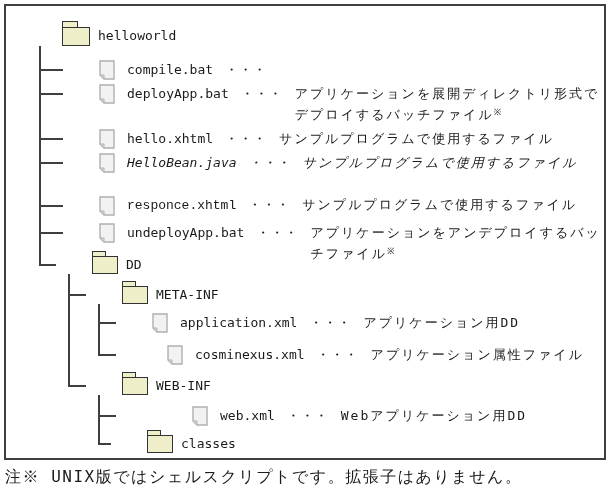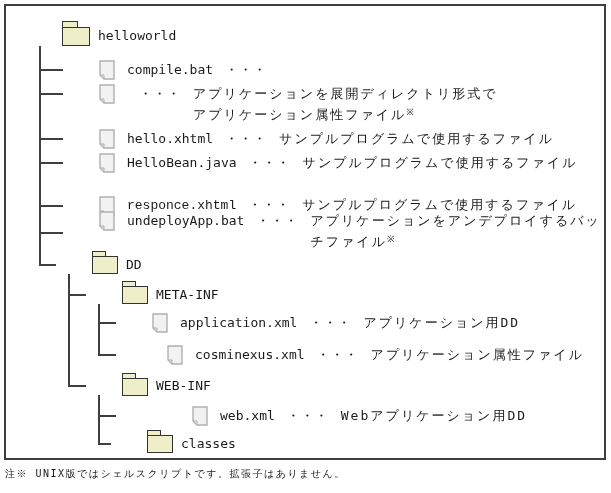--- a/index.html
+++ b/index.html
@@ -39,21 +39,21 @@
     position:absolute; left:0; top:5px; width:26px; height:18px;
     background:#eeeec8; border:1.5px solid #333333;
   }
   .folder-icon.root { width:28px; height:25px; margin-top:-5px; }
   .folder-icon.root .tab { width:16px; height:9px; }
   .folder-icon.root .fbody { top:6px; width:28px; height:19px; }
   
   .file-icon { flex:none; width:16px; height:20px; }
   
   .footnote {
-    position:absolute; left:5px; top:467px; font-size:10px;
+    position:absolute; left:5px; top:467px; font-size:16px;
     letter-spacing:1.5px; white-space:nowrap;
   }
 </style>
 </head>
 <body>
 
 <div class="canvas">
   <div class="frame">
 
     <div class="vline" style="left:33px; top:40px;  height:220px;"></div>
@@ -95,41 +95,42 @@
       <span class="dots">・・・</span>
       <span class="gap"></span>
     </div>
 
     <div class="row" style="left:57px; top:78px;">
       <svg class="file-icon" viewBox="0 0 16 20">
           <path d="M1 1 H15 V19 H5 L1 15 Z" fill="#f2f2f2" stroke="#b0b0b0" stroke-width="1.4"></path>
           <path d="M1 15 L5 15 L5 19 Z" fill="#dddddd" stroke="#b0b0b0" stroke-width="1"></path>
         </svg>
       <span class="gap"></span>
+      <span class="fname">deployApp.bat</span>
       <span class="gap"></span>
       <span class="dots">・・・</span>
       <span class="gap"></span>
       <span class="desc-wrap"><span class="desc">アプリケーションを展開ディレクトリ形式で
-アプリケーション属性ファイル</span><sup class="note">※</sup></span>
+デプロイするバッチファイル</span><sup class="note">※</sup></span>
     </div>
 
     <div class="row" style="left:57px; top:123px;">
       <svg class="file-icon" viewBox="0 0 16 20">
           <path d="M1 1 H15 V19 H5 L1 15 Z" fill="#f2f2f2" stroke="#b0b0b0" stroke-width="1.4"></path>
           <path d="M1 15 L5 15 L5 19 Z" fill="#dddddd" stroke="#b0b0b0" stroke-width="1"></path>
         </svg>
       <span class="gap"></span>
       <span class="fname">hello.xhtml</span>
       <span class="gap"></span>
       <span class="dots">・・・</span>
       <span class="gap"></span>
       <span class="desc-wrap"><span class="desc">サンプルプログラムで使用するファイル</span></span>
     </div>
 
-    <div class="row" style="left:57px; top:147px;">
+    <div class="row" style="left:57px; top:147px;font-style:italic;">
       <svg class="file-icon" viewBox="0 0 16 20">
           <path d="M1 1 H15 V19 H5 L1 15 Z" fill="#f2f2f2" stroke="#b0b0b0" stroke-width="1.4"></path>
           <path d="M1 15 L5 15 L5 19 Z" fill="#dddddd" stroke="#b0b0b0" stroke-width="1"></path>
         </svg>
       <span class="gap"></span>
       <span class="fname">HelloBean.java</span>
       <span class="gap"></span>
       <span class="dots">・・・</span>
       <span class="gap"></span>
       <span class="desc-wrap"><span class="desc">サンプルプログラムで使用するファイル</span></span>
@@ -141,21 +142,21 @@
           <path d="M1 15 L5 15 L5 19 Z" fill="#dddddd" stroke="#b0b0b0" stroke-width="1"></path>
         </svg>
       <span class="gap"></span>
       <span class="fname">responce.xhtml</span>
       <span class="gap"></span>
       <span class="dots">・・・</span>
       <span class="gap"></span>
       <span class="desc-wrap"><span class="desc">サンプルプログラムで使用するファイル</span></span>
     </div>
 
-    <div class="row" style="left:57px; top:205px;">
+    <div class="row" style="left:57px; top:217px;">
       <svg class="file-icon" viewBox="0 0 16 20">
           <path d="M1 1 H15 V19 H5 L1 15 Z" fill="#f2f2f2" stroke="#b0b0b0" stroke-width="1.4"></path>
           <path d="M1 15 L5 15 L5 19 Z" fill="#dddddd" stroke="#b0b0b0" stroke-width="1"></path>
         </svg>
       <span class="gap"></span>
       <span class="fname">undeployApp.bat</span>
       <span class="gap"></span>
       <span class="dots">・・・</span>
       <span class="gap"></span>
       <span class="desc-wrap"><span class="desc">アプリケーションをアンデプロイするバッチファイル</span><sup class="note">※</sup></span>
@@ -198,21 +199,21 @@
           <path d="M1 15 L5 15 L5 19 Z" fill="#dddddd" stroke="#b0b0b0" stroke-width="1"></path>
         </svg>
       <span class="gap"></span>
       <span class="fname">cosminexus.xml</span>
       <span class="gap"></span>
       <span class="dots">・・・</span>
       <span class="gap"></span>
       <span class="desc-wrap"><span class="desc">アプリケーション属性ファイル</span></span>
     </div>
 
-    <div class="row" style="left:80px; top:370px;align-items:flex-end;">
+    <div class="row" style="left:80px; top:370px;">
       <span class="folder-icon">
           <span class="tab"></span>
           <span class="fbody"></span>
         </span>
       <span class="gap-sm"></span>
       <span class="fname">WEB-INF</span>
     </div>
 
     <div class="row" style="left:110px; top:400px;margin-left:40px;">
       <svg class="file-icon" viewBox="0 0 16 20">

